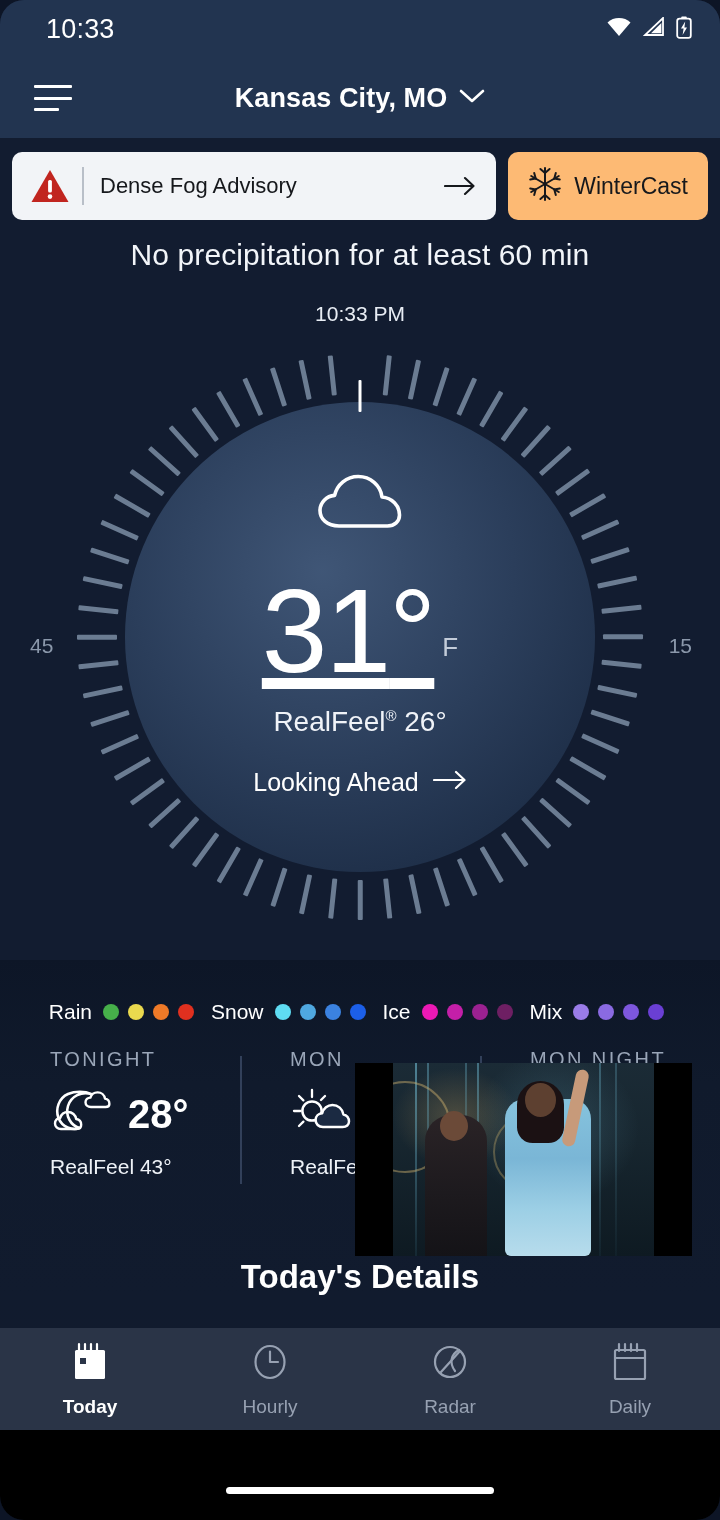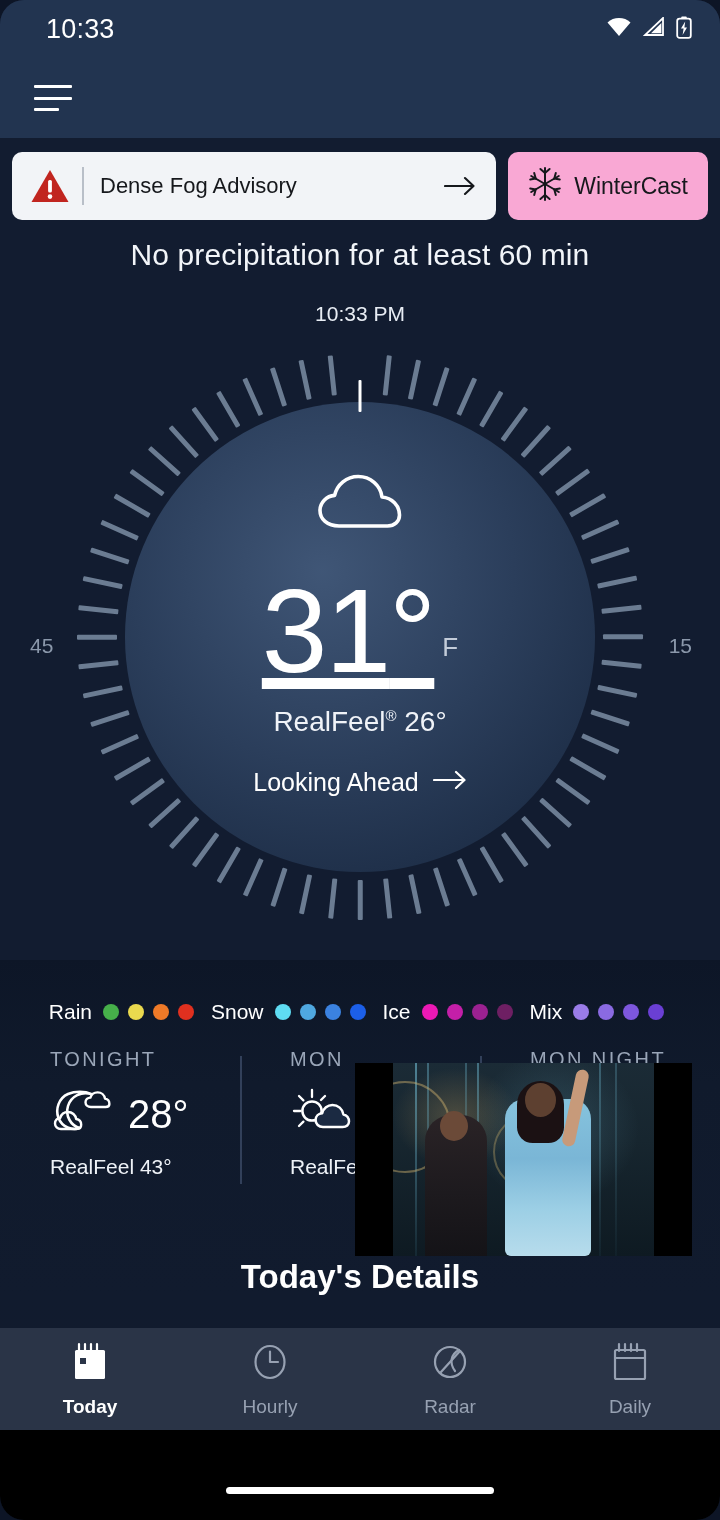--- a/index.html
+++ b/index.html
@@ -78,21 +78,21 @@
   }
   .alert-card {
     flex:1; height:68px; background:#f2f4f7; border-radius:10px;
     display:flex; align-items:center; padding:0 20px 0 18px; cursor:pointer;
   }
   .alert-tri { width:40px; height:36px; flex:none; }
   .alert-sep { width:2px; height:38px; background:#b9bfc8; margin:0 16px 0 12px; flex:none; }
   .alert-text { flex:1; color:#16181c; font-size:22px; font-weight:400; }
   .alert-arrow { width:32px; height:22px; flex:none; }
   .wintercast {
-    height:68px; background:#f9a8d4; border-radius:10px;
+    height:68px; background:#fdba74; border-radius:10px;
     display:flex; align-items:center; gap:12px; padding:0 20px; cursor:pointer;
   }
   .wc-label { color:#16181c; font-size:23px; font-weight:400; }
 
   
   .precip-head {
     position:absolute; left:0; top:238px; width:720px; text-align:center;
     font-size:30px; font-weight:400; color:#f2f5f9; z-index:10; letter-spacing:0.1px;
   }
   .dial-time {
@@ -161,21 +161,21 @@
   }
   .fc-card { flex:1; position:relative; padding-left:50px; }
   .fc-card + .fc-card::before {
     content:""; position:absolute; left:0; top:8px; width:2px; height:128px;
     background:#32405a;
   }
   .fc-day {
     font-size:20px; letter-spacing:2.4px; color:#9aa6b8; margin-bottom:16px; font-weight:400;
   }
   .fc-main { display:flex; align-items:center; gap:16px; }
-  .fc-temp { font-size:40px; font-weight:400; }
+  .fc-temp { font-size:40px; font-weight:700; }
   .fc-rf { margin-top:14px; font-size:21px; color:#eef2f7; }
 
   
   .video-ad {
     position:absolute; left:355px; top:1063px; width:337px; height:193px;
     background:#000; z-index:22; overflow:hidden;
   }
   .video-inner {
     position:absolute; left:38px; top:0; width:261px; height:193px;
     overflow:hidden;
@@ -283,20 +283,28 @@
         </svg>
       </span>
     </div>
   </div>
 
   <div class="header">
     <div class="hamburger">
       <span></span>
       <span></span>
       <span></span>
+    </div>
+    <div class="loc-wrap">
+      <span class="loc-name">Kansas City, MO</span>
+      <span>
+        <svg width="26" height="16" viewBox="0 0 26 16">
+            <path d="M2 3 L13 13 L24 3" fill="none" stroke="#fff" stroke-width="2.6" stroke-linecap="round" stroke-linejoin="round"></path>
+          </svg>
+      </span>
     </div>
   </div>
 
   <div class="alert-row">
     <div class="alert-card">
       <span class="alert-tri">
         <svg width="40" height="36" viewBox="0 0 40 36">
           <path d="M20 2 L38.5 34 L1.5 34 Z" fill="#c1251f"></path>
           <rect x="18.1" y="12" width="3.8" height="12.5" rx="1.6" fill="#fff"></rect>
           <circle cx="20" cy="28.6" r="2.3" fill="#fff"></circle>

